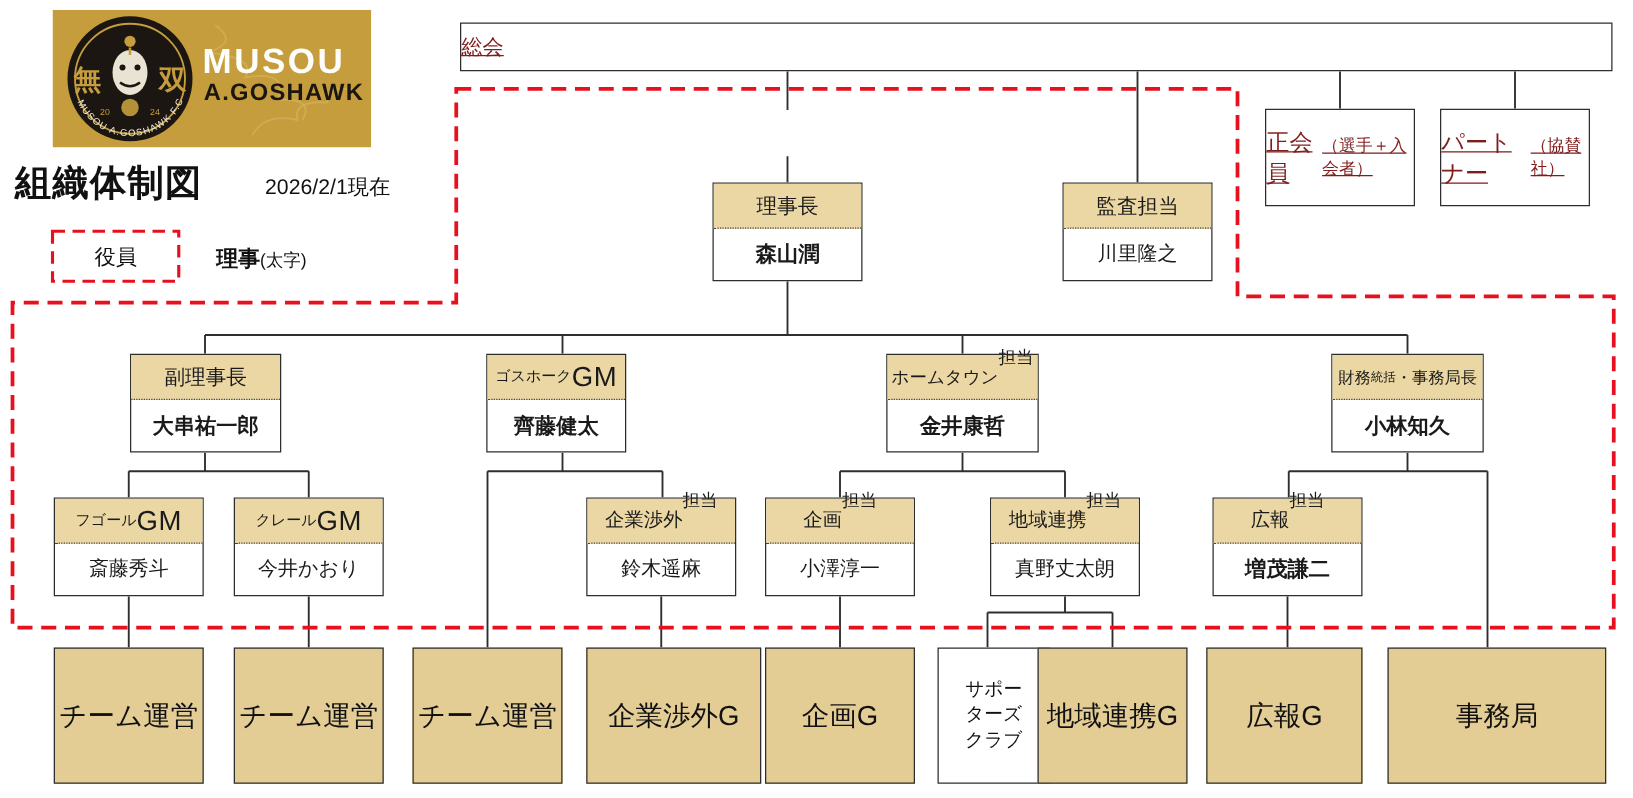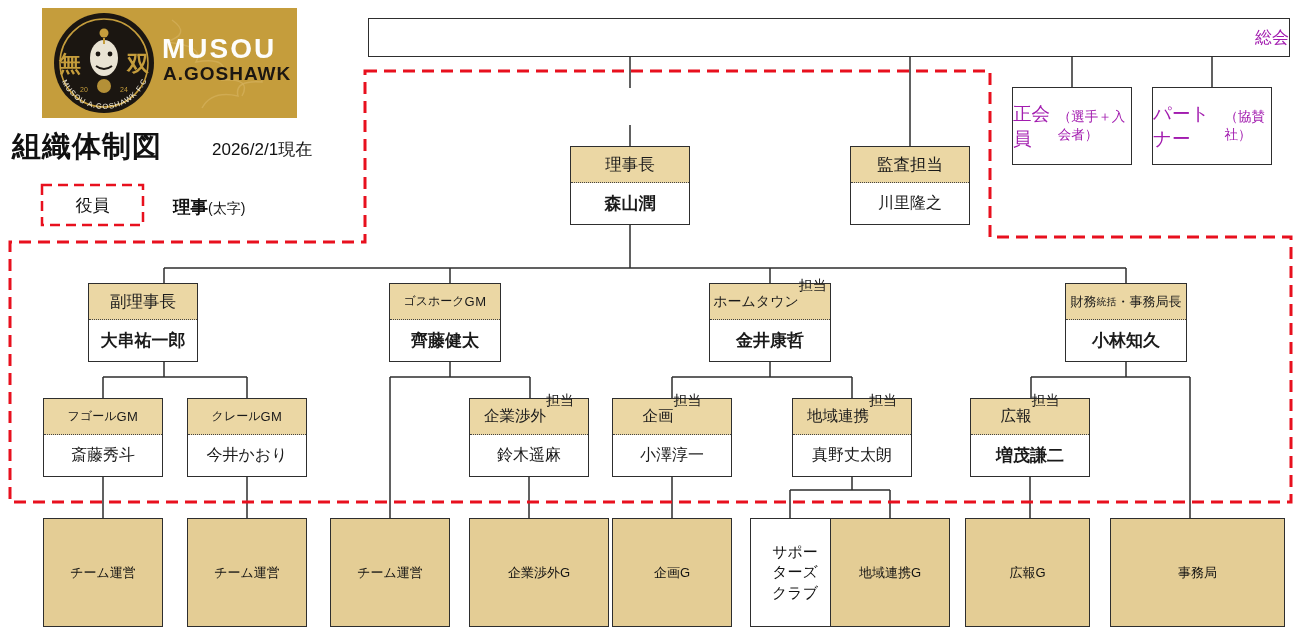--- a/index.html
+++ b/index.html
@@ -9,36 +9,36 @@
 
   
   .node { position:absolute; z-index:2; height:79px; background:#fff;
           border:1.5px solid #2e2e2e; display:flex; flex-direction:column; }
   .node .hd { height:36px; background:#ebd7a4; border-bottom:1px dotted #444;
               display:flex; align-items:center; justify-content:center; font-size:16.5px; color:#1a1a1a; white-space:nowrap;}
   .node .nm { flex:1; display:flex; align-items:center; justify-content:center;
               font-size:16px; color:#1a1a1a; white-space:nowrap;}
   .node .nm.bold { font-weight:bold; font-size:17px; }
   .t-small { font-size:12px; }
-  .t-big   { font-size:13px; letter-spacing:.5px;}
+  .t-big   { font-size:22px; letter-spacing:.5px;}
   .t-main  { font-size:15.5px; }
   .t-suf   { font-size:14px; align-self:flex-end; padding-bottom:24px;}
   .z-a { font-size:13px; } .z-b { font-size:10px; } .z-c { font-size:13px; }
 
   
   .plain { position:absolute; z-index:2; background:#fff; border:1.5px solid #2e2e2e;
-           display:flex; align-items:center; justify-content:flex-end; font-size:17px; color:#a21caf; }
+           display:flex; align-items:center; justify-content:flex-start; font-size:17px; color:#7f1d1d;text-decoration:underline; }
   .member { flex-direction:row; gap:7px; }
   .member .big { font-size:18.5px; }
   .member .sub { font-size:13.5px; }
 
   
   .bbox { position:absolute; top:518px; height:109px; z-index:2; background:#e4cd95;
           border:1.5px solid #2e2e2e; display:flex; align-items:center; justify-content:center;
-          font-size:13px; color:#111; text-align:center; }
+          font-size:22px; color:#111; text-align:center; }
   .bbox.white { background:#fff; flex-direction:column; line-height:1.35; font-size:15px; }
   .bbox.white span { display:block; }
 
   .page-title { position:absolute; left:12px; top:127px; z-index:2; font-size:29px;
                 font-weight:bold; color:#111; letter-spacing:1px; }
   .page-date  { position:absolute; left:212px; top:138px; z-index:2; font-size:17px; color:#111; }
   .legend-officer { position:absolute; left:42px; top:185px; width:101px; height:40px; z-index:2;
                     display:flex; align-items:center; justify-content:center; font-size:17px; color:#111; }
   .legend-director { position:absolute; left:173px; top:195px; z-index:2; font-size:17px; color:#111; }
   .legend-director b { font-size:17.5px; }
@@ -118,21 +118,21 @@
 
   <div class="plain member" style="left:1012px;top:87px;width:120px;height:78px">
     <span class="big">正会員</span>
     <span class="sub">（選手＋入会者）</span>
   </div>
   <div class="plain member" style="left:1152px;top:87px;width:120px;height:78px">
     <span class="big">パートナー</span>
     <span class="sub">（協賛社）</span>
   </div>
 
-  <div class="node" style="left:88px;top:283px;width:110px">
+  <div class="node" style="left:104px;top:283px;width:121px">
     <div class="hd">
         <span>副理事長</span>
       </div>
     <div class="nm bold">大串祐一郎</div>
   </div>
   <div class="node" style="left:389px;top:283px;width:112px">
     <div class="hd">
         <span class="t-small">ゴスホーク</span>
         <span class="t-big">GM</span>
       </div>

